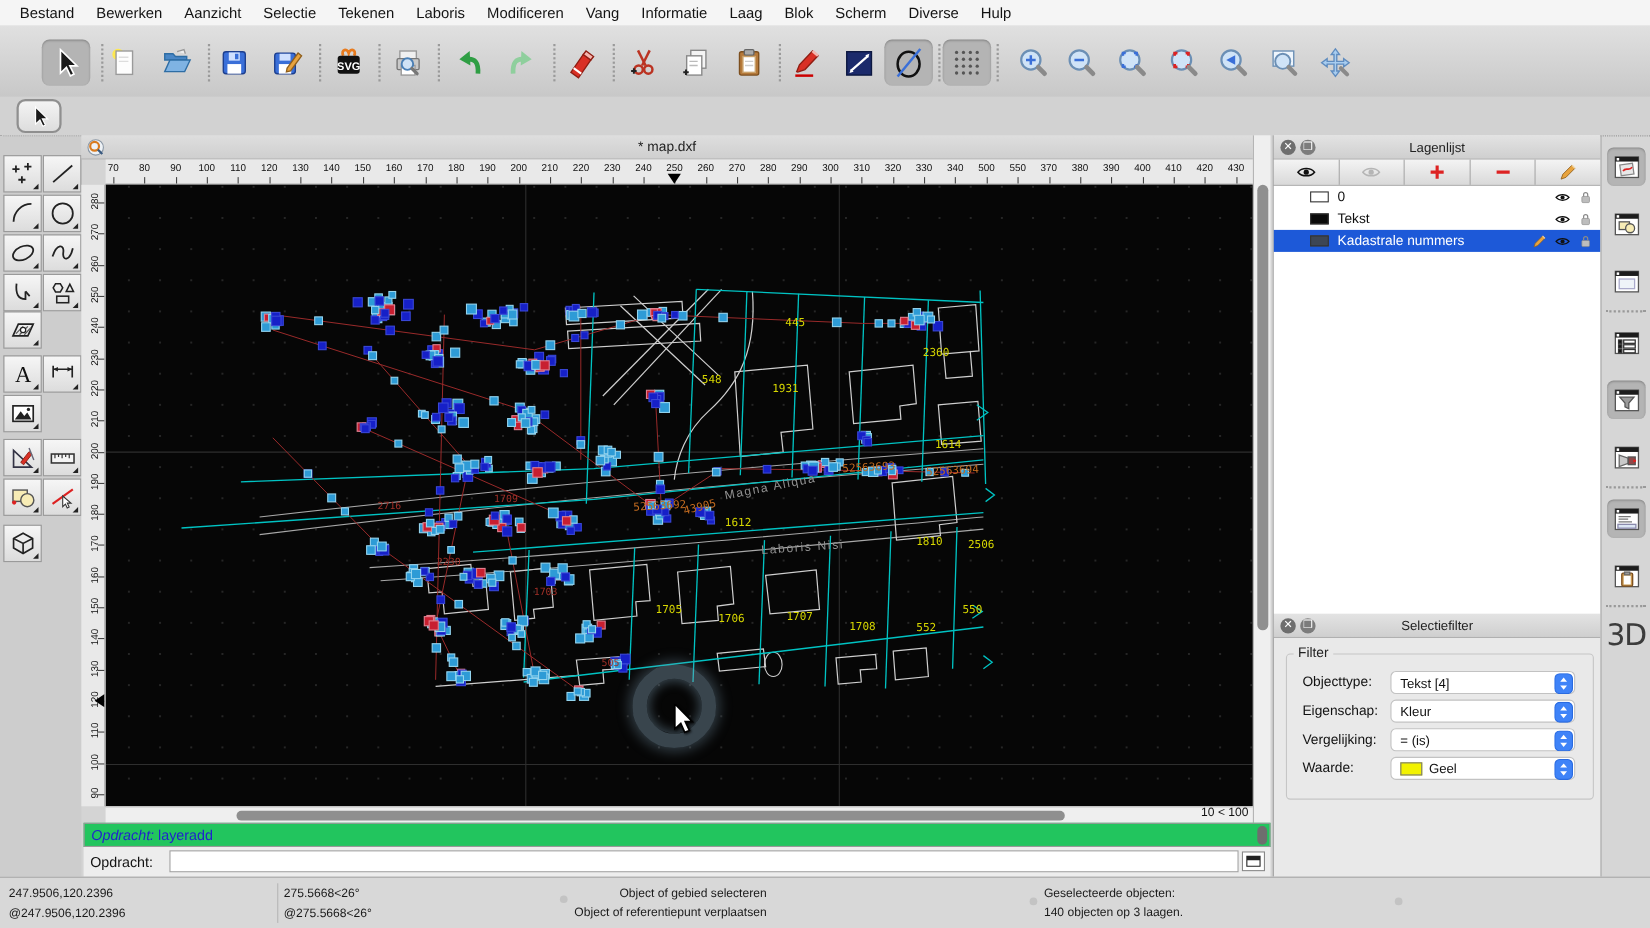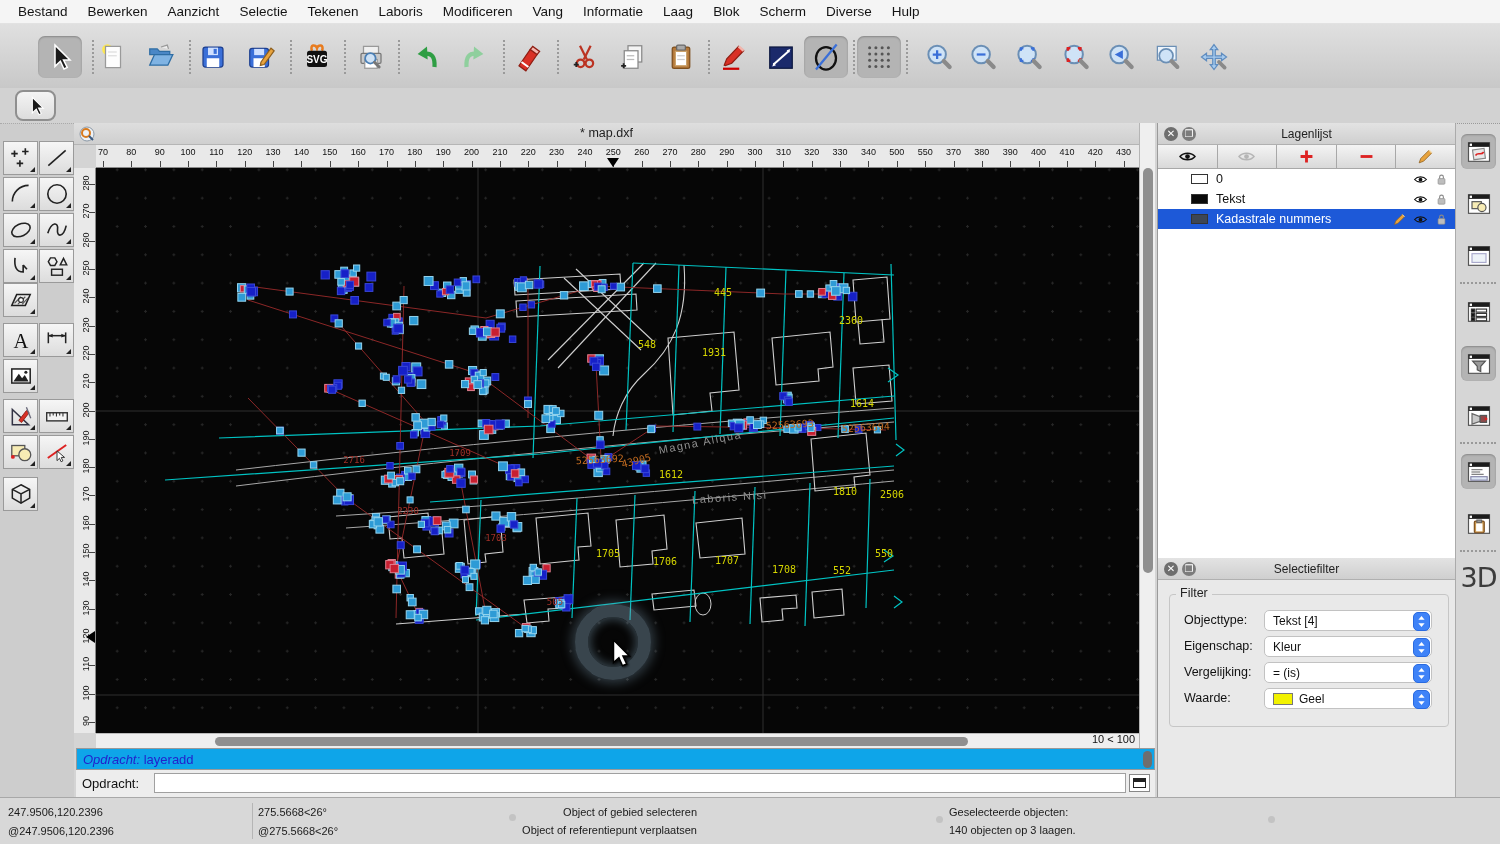--- a/index.html
+++ b/index.html
@@ -54,21 +54,21 @@
                 box-shadow:0 0 12px 3px rgba(120,150,170,.40), inset 0 0 10px 2px rgba(120,150,170,.45); }
   #cursor-arrow { position:absolute; width:26px; height:30px; filter:drop-shadow(1px 1px 1px rgba(0,0,0,.8)); }
   #grid-info { position:absolute; right:4px; top:-1px; font-size:11px; color:#111; }
 
   #hscroll { position:absolute; left:0; top:610px; width:1043px; height:15px; background:#efefef; border-top:1px solid #bbb; }
   #hthumb { position:absolute; top:3px; height:9px; background:#8f8f8f; border-radius:5px; }
   #vscroll { position:absolute; left:1139px; top:123px; width:16px; height:625px; background:#efefef; border-left:1px solid #b5b5b5; }
   #vthumb { position:absolute; left:3px; width:10px; background:#8f8f8f; border-radius:5px; }
 
   
-  #cmd-history { position:absolute; left:76px; top:748px; width:1079px; height:22px; background:#0ea5e9; border:1px solid #999; }
+  #cmd-history { position:absolute; left:76px; top:748px; width:1079px; height:22px; background:#22c55e; border:1px solid #999; }
   #cmd-history .txt { position:absolute; left:6px; top:3px; font-size:13px; color:#2222cc; }
   #cmd-history .lbl { font-style:italic; }
   #cmd-hthumb { position:absolute; right:2px; top:2px; width:9px; height:17px; background:#6e6e6e; border-radius:5px; }
   #cmd-input-row { position:absolute; left:76px; top:770px; width:1079px; height:27px; background:#ededed; }
   #cmd-input-row .lbl { position:absolute; left:6px; top:6px; font-size:13px; color:#111; }
   #cmd-field { position:absolute; left:78px; top:3px; width:972px; height:20px; background:#fff; border:1px solid #a0a0a0; font-size:12px; }
   #cmd-toggle { position:absolute; right:5px; top:4px; width:21px; height:18px; background:#fff; border:1px solid #888; display:flex; align-items:center; justify-content:center; }
   #cmd-toggle .glyph { width:13px; height:10px; border:1px solid #222; border-top:4px solid #222; }
 
   

